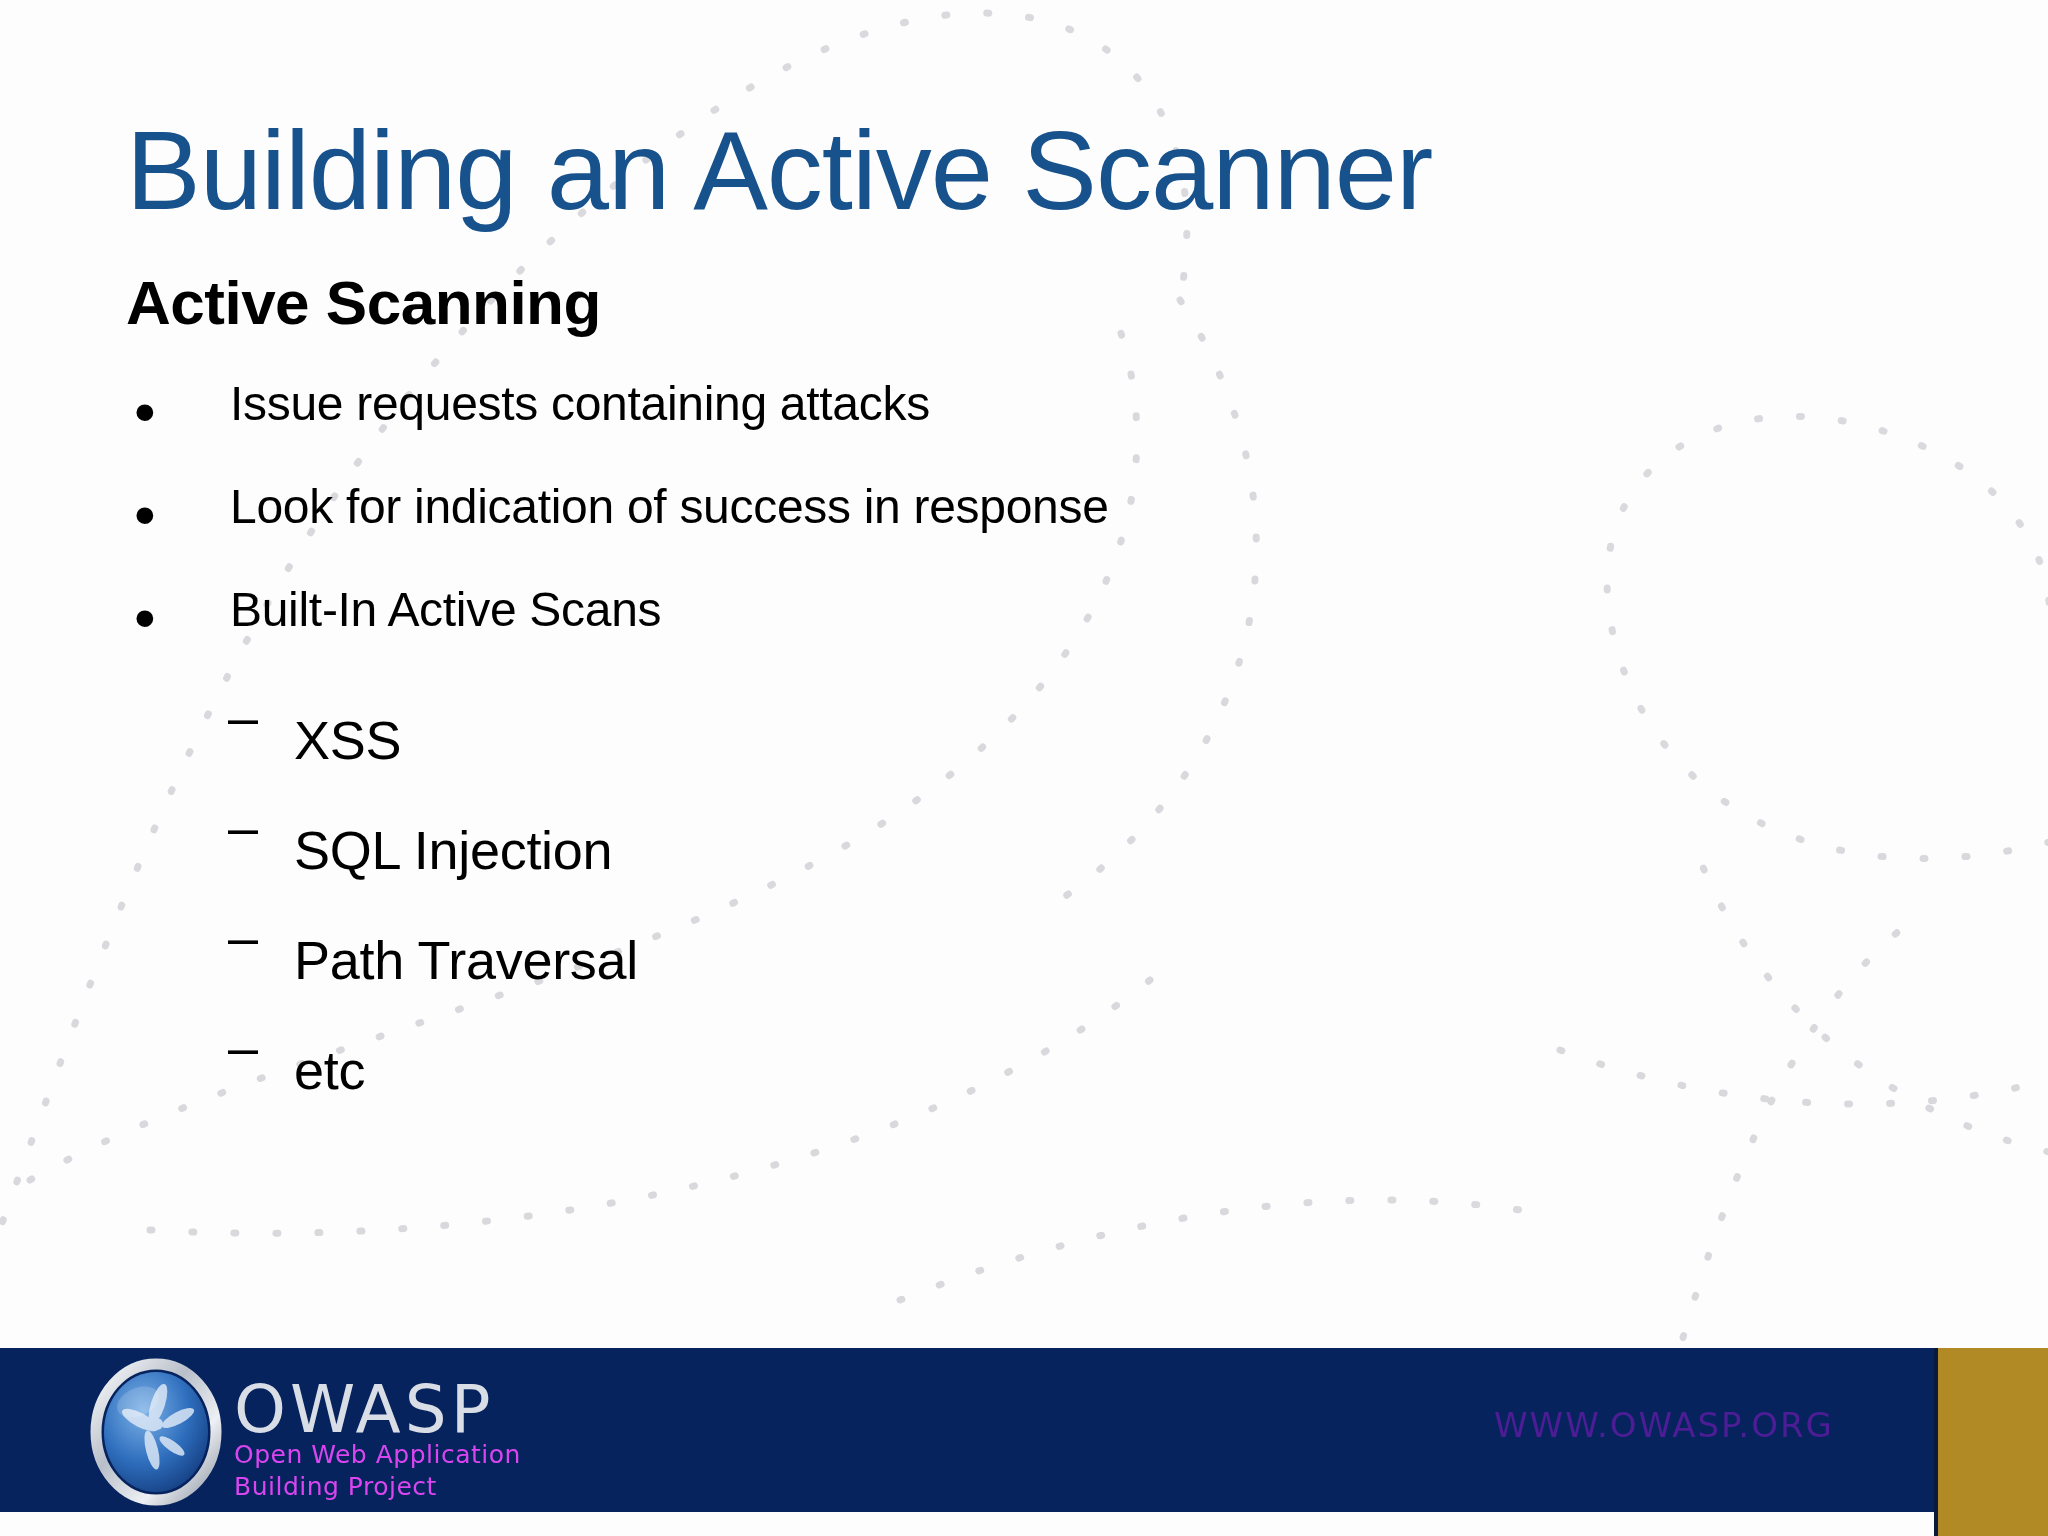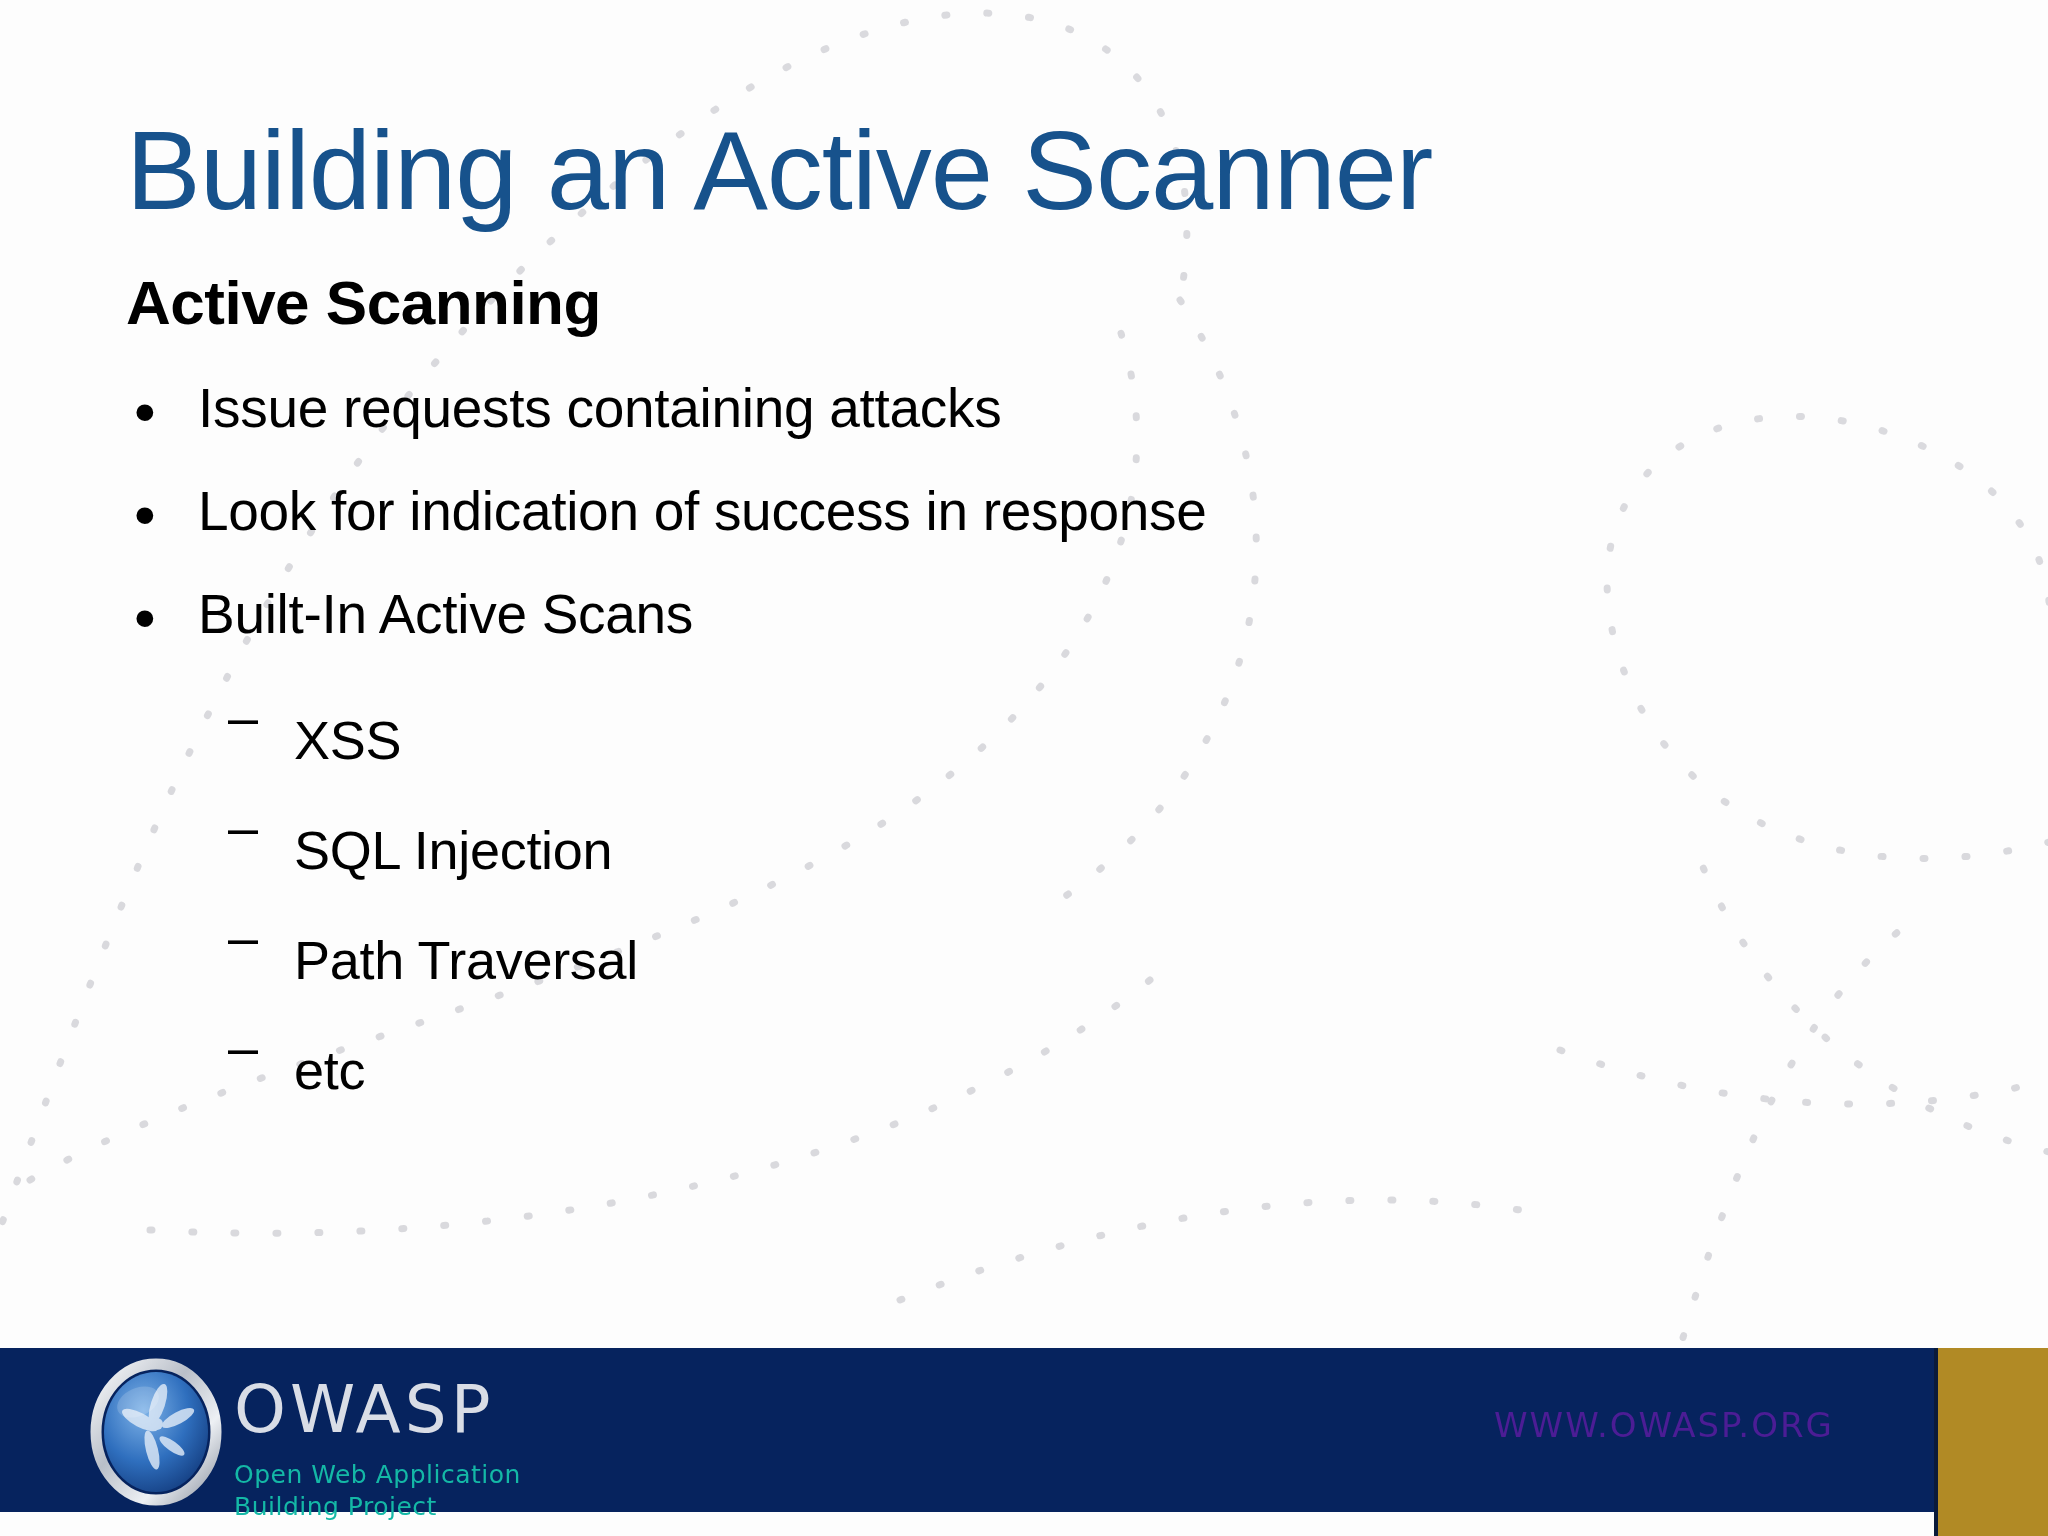--- a/index.html
+++ b/index.html
@@ -73,25 +73,26 @@
     flex: 0 0 auto;
     width: 72px;
     font-size: 62px;
     line-height: 1.02;
     color: #000000;
     text-align: left;
     padding-left: 8px;
     box-sizing: border-box;
   }
   .bullet-text {
-    font-size: 55px;
+    font-size: 48px;
     line-height: 1.02;
     color: #000000;
     letter-spacing: -0.3px;
     white-space: nowrap;
+    margin-left: 32px;
   }
 
   ul.level2 {
     list-style: none;
     margin: 10px 0 0 0;
     padding: 0;
   }
   ul.level2 > li.subbullet-row {
     display: flex;
     align-items: flex-start;
@@ -159,25 +160,25 @@
   }
   .owasp-word {
     font-size: 66px;
     line-height: 0.9;
     letter-spacing: 4px;
     color: #d9dde6;
     font-family: "DejaVu Sans", sans-serif;
     font-weight: 400;
   }
   .owasp-tag {
-    margin-top: 20px;
+    margin-top: 0;
     font-size: 25px;
     line-height: 1.25;
     letter-spacing: 0.5px;
-    color: #14b8a6;
+    color: #d946ef;
     font-family: "DejaVu Sans", sans-serif;
   }
   .footer-url {
     position: absolute;
     left: 1494px;
     top: 1405px;
     font-size: 34px;
     letter-spacing: 2px;
     color: #4c1d95;
     font-family: "DejaVu Sans", sans-serif;

